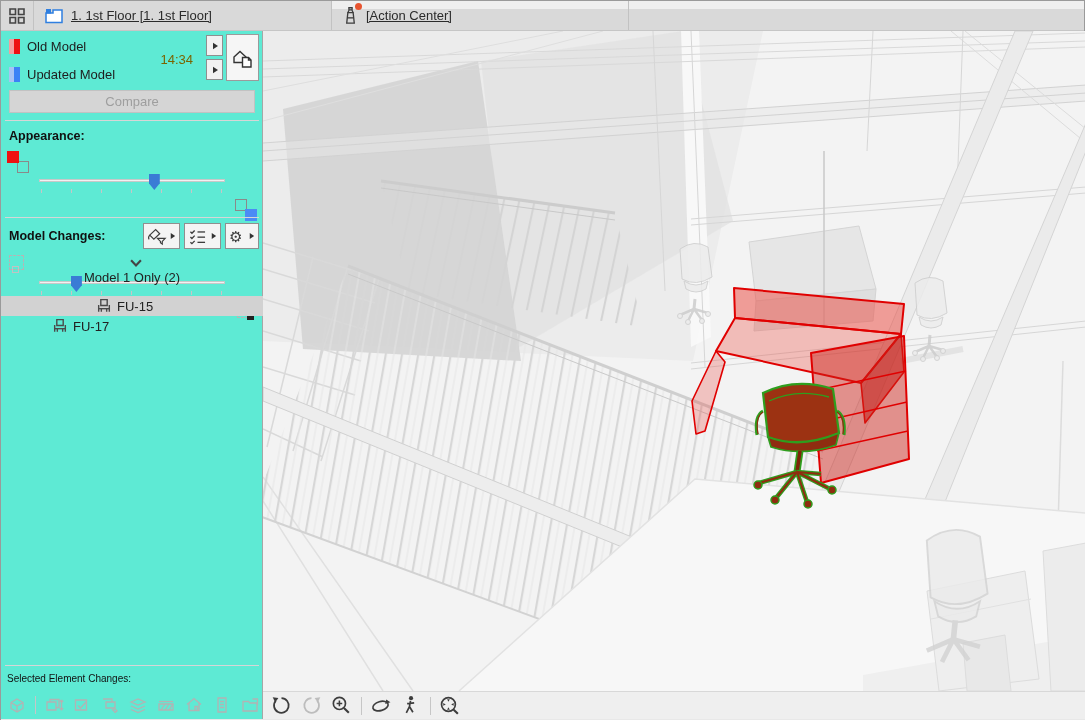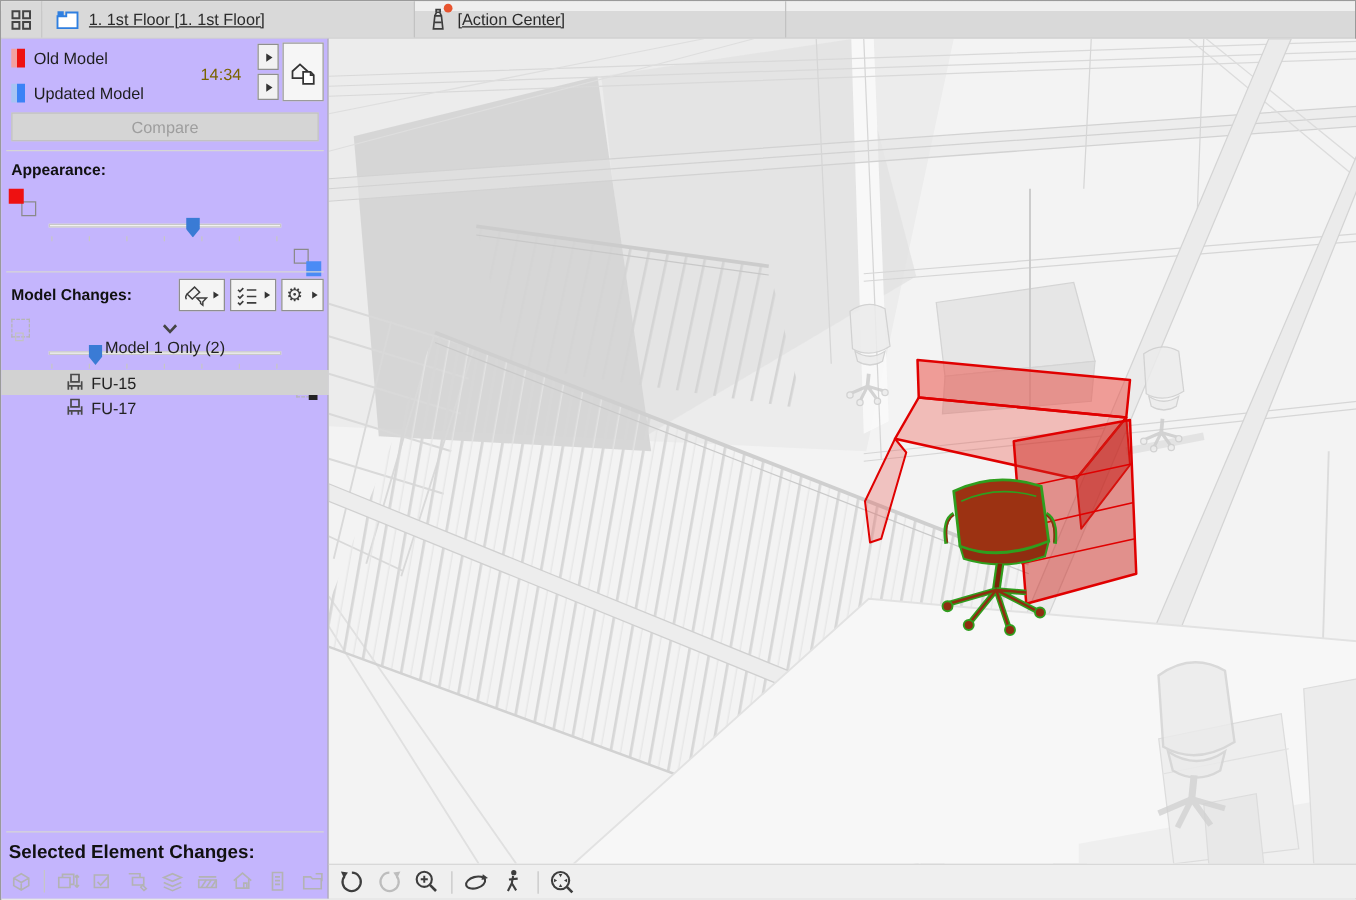--- a/index.html
+++ b/index.html
@@ -22,21 +22,21 @@
   .tab .lbl { overflow:hidden; text-overflow:ellipsis;text-decoration:underline; }
   .tab .closer { margin-left:auto; font-size:15px; color:#444; width:18px; height:18px;
     display:flex; align-items:center; justify-content:center; }
   .tabfill { flex:1; }
   .ac-ico { position:relative; display:inline-flex; }
   .ac-dot { position:absolute; right:-3px; top:-3px; width:7px; height:7px;
     border-radius:50%; background:#e8542f; }
 
   
   .sidepanel { position:absolute; left:0; top:30px; width:262px; height:688px;
-    background:#c4b5fd; border-right:1px solid #a6a6a6; font-size:13px; color:#1e1e1e; }
+    background:#5eead4; border-right:1px solid #a6a6a6; font-size:13px; color:#1e1e1e; }
   .abs { position:absolute; }
   .chip { width:11px; height:15px; }
   .chip.old { background:linear-gradient(90deg,#f2a0a0 0 42%,#ee1111 42%); }
   .chip.new { background:linear-gradient(90deg,#a8c4f4 0 42%,#3b82f6 42%); }
   .mini-btn { width:17px; height:21px; border:1px solid #8f8f8f; background:#f2f2f2;
     display:flex; align-items:center; justify-content:center; }
   .big-btn { width:33px; height:47px; border:1px solid #9b9b9b; background:#f6f6f6;
     display:flex; align-items:center; justify-content:center; }
   .time { width:52px; text-align:right; color:#7a6400; font-size:13px; }
   .compare-btn { width:246px; height:23px; background:#d5d5d5; border:1px solid #c2c2c2;
@@ -66,21 +66,21 @@
     padding:0 3px; }
   .gear-glyph { font-size:15px; color:#3d3d3d; line-height:1; }
 
   .tree-row { position:absolute; left:0; width:262px; height:20px; display:flex;
     align-items:center; font-size:13px; color:#222; }
   .tree-row.selected { background:#d2d2d2; }
   .tw { display:inline-flex; align-items:center; justify-content:center; }
   .chev { width:14px; height:14px; }
   .tree-ico { width:18px; height:16px; margin:0 4px 0 2px; }
 
-  .sel-label { font-weight:700; font-size:15px; color:#111; }
+  .sel-label { font-weight:400; font-size:10px; color:#111; }
   .sel-icons { position:absolute; top:660px; left:0; width:262px; height:28px;
     display:flex; align-items:center; }
   .sel-icons .ic { width:20px; height:20px; margin-left:8px; }
   .vsep { width:1px; height:18px; background:#c6c6c6; margin-left:8px; }
 
   
   .viewport { position:absolute; left:262px; top:30px; width:823px; height:660px;
     background:#f3f3f3; overflow:hidden; }
   .vtoolbar { position:absolute; left:262px; top:690px; width:823px; height:28px;
     background:#efefef; border-top:1px solid #d8d8d8; display:flex; align-items:center; }
@@ -244,21 +244,21 @@
           </svg>
       </span>
       <svg class="tree-ico" viewBox="0 0 16 14">
         <g fill="none" stroke="#4a4a4a" stroke-width="1.3">
           <path d="M1.5,7 L8,1.5 L14.5,7"></path>
             <path d="M3.5,5.5 V12.5 H12.5 V5.5"></path>
         </g>
       </svg>
       <span>Model 1 Only (2)</span>
     </div>
-    <div class="tree-row selected" style="top:265px;">
+    <div class="tree-row selected" style="top:265px;padding-left:44px;">
       <svg class="tree-ico" style="margin-left:50px;" viewBox="0 0 14 15">
         <g fill="none" stroke="#4a4a4a" stroke-width="1.3">
           <path d="M4,1.5 h6 v5.5 h-6 z"></path>
             <path d="M2,6.5 v6.5 M12,6.5 v6.5"></path>
           <path d="M2,10 h10"></path>
             <path d="M4.5,10 v3 M9.5,10 v3"></path>
         </g>
       </svg>
       <span>FU-15</span>
     </div>

